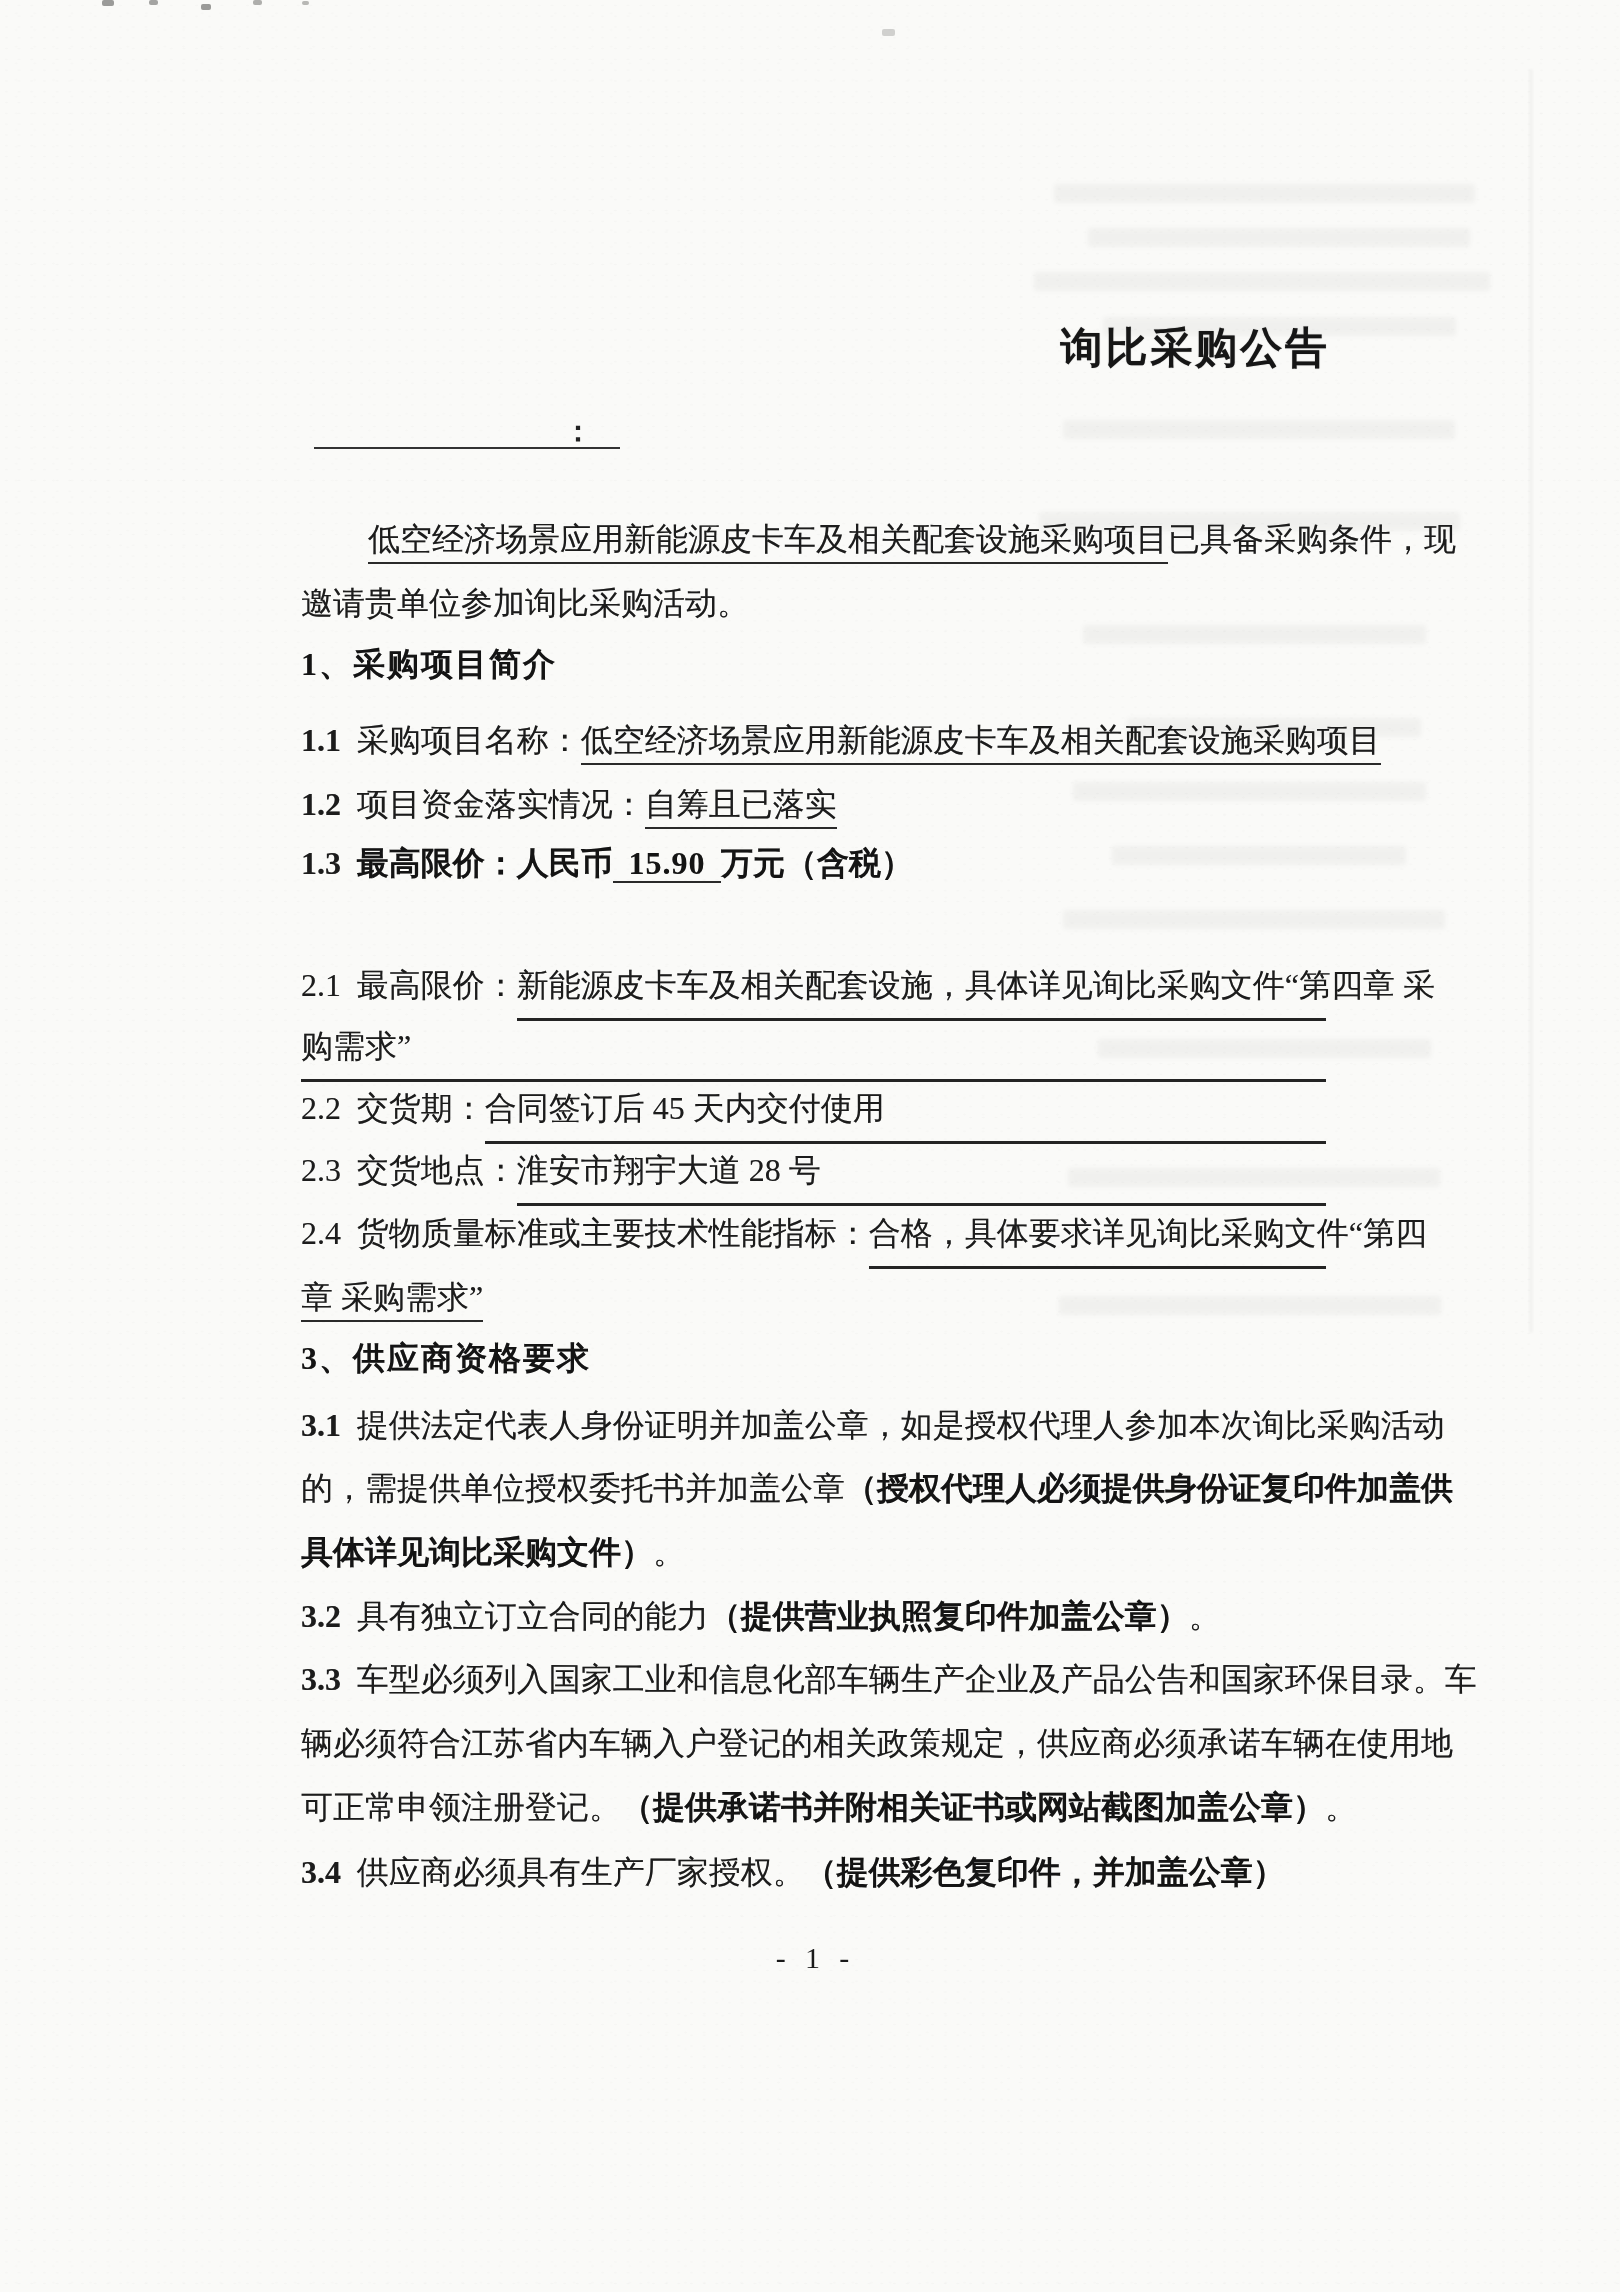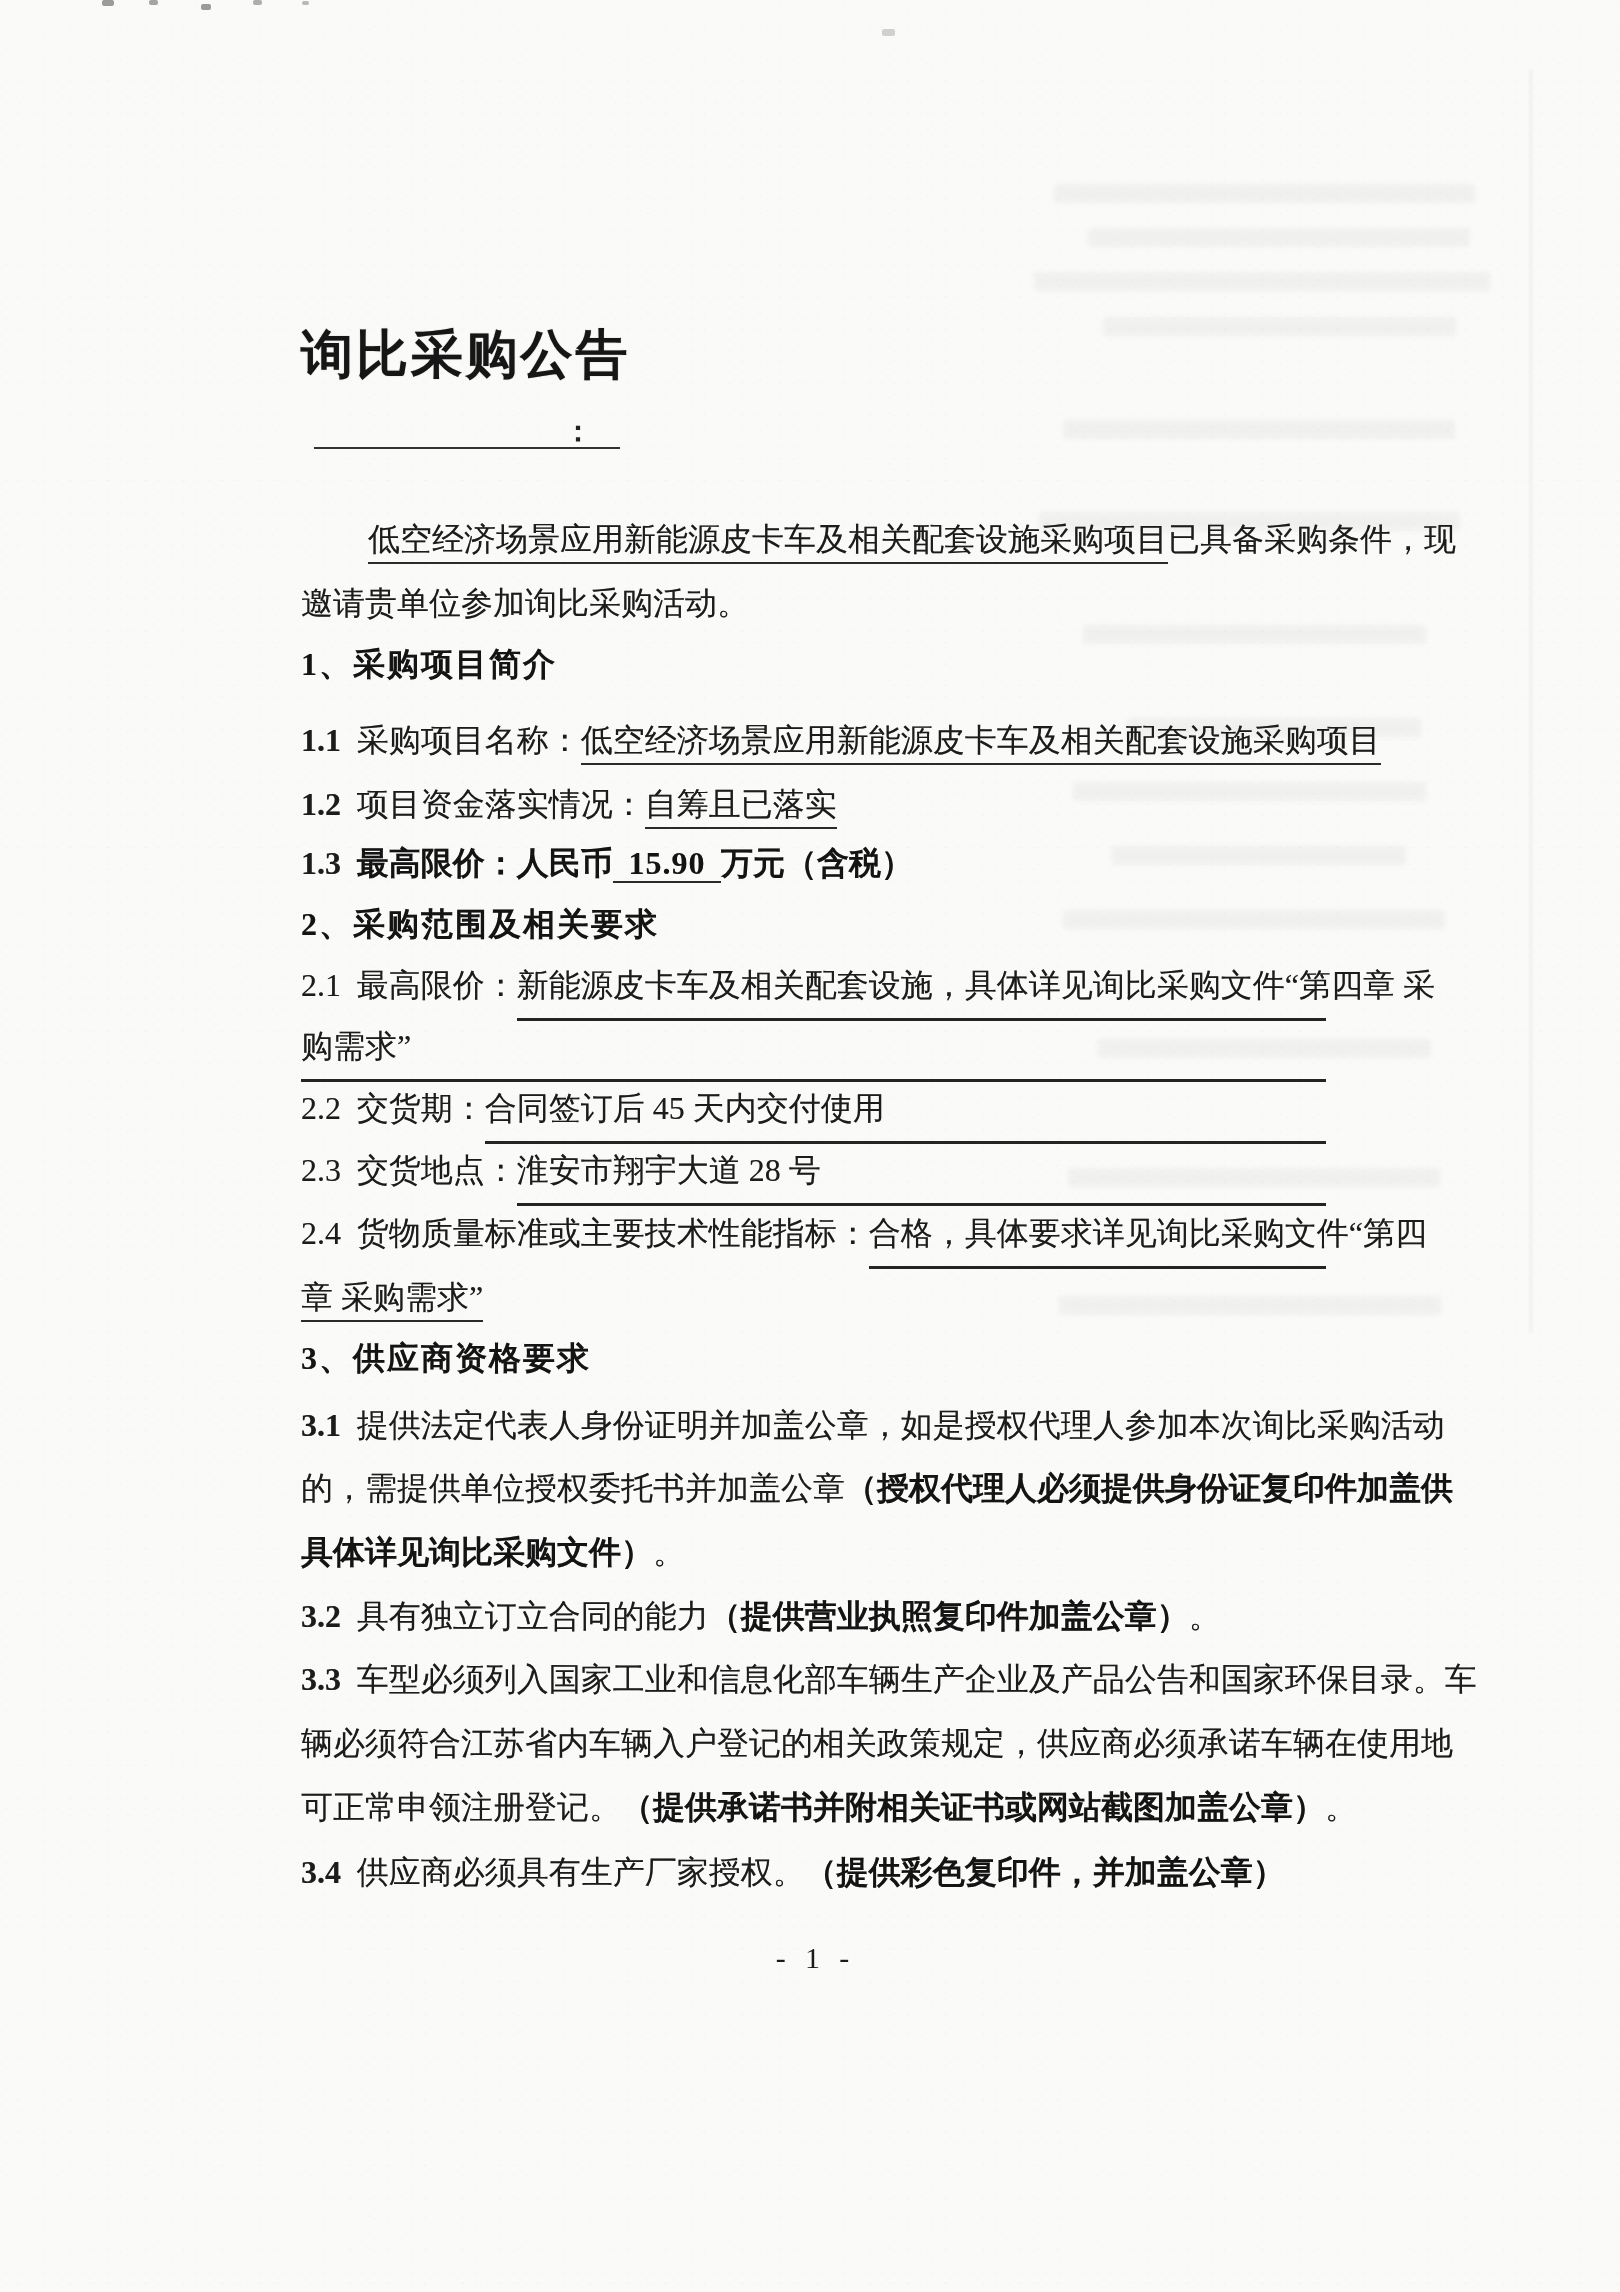--- a/index.html
+++ b/index.html
@@ -11,21 +11,21 @@
       radial-gradient(rgba(120,120,115,0.035) 1px, transparent 1.2px),
       radial-gradient(rgba(140,140,135,0.03) 1px, transparent 1.2px);
     background-size:12.7px 10.8px, 18.6px 16.7px;
     background-position:0 0, 6.9px 4.9px;
     overflow:hidden;
     font-family:"Liberation Serif","DejaVu Serif",serif;
     color:#1c1c1c;
   }
   .title{
     position:absolute;top:320px;left:301px;width:1029px;margin:0;
-    text-align:left;font-size:52px;font-weight:700;letter-spacing:2.9px;
+    text-align:right;font-size:42px;font-weight:700;letter-spacing:2.9px;
     color:#161616;text-shadow:0 0 1px rgba(0,0,0,.45);
   }
   .ln{
     position:absolute;left:301px;
     font-size:32px;line-height:37px;white-space:nowrap;
     color:#1c1c1c;text-shadow:0 0 0.6px rgba(20,20,20,.4);
   }
   .ln.fill{display:flex;align-items:baseline;right:294px;white-space:nowrap;}
   .indent{left:368px;}
   .hd{font-size:32px;line-height:43px;font-weight:700;letter-spacing:2px;color:#141414;}
@@ -102,21 +102,20 @@
   </div>
 
   <div class="ln" style="top:786px;">
     <span class="num">1.2</span><span>项目资金落实情况：</span><span class="u">自筹且已落实</span>
   </div>
 
   <div class="ln" style="top:845px;">
     <span class="num">1.3</span><span class="b">最高限价：</span><span class="b">人民币</span><span class="u b amount">15.90</span><span class="b">万元（含税）</span>
   </div>
 
-  <div class="ln hd" style="top:903px;">2、采购范围及相关要求</div>
 
   <div class="ln fill" style="top:967px;">
     <span class="num rg">2.1</span>
       <span>最高限价：</span>
       <span class="uf">新能源皮卡车及相关配套设施，具体详见询比采购文件“第四章 采</span>
   </div>
   <div class="ln fill" style="top:1028px;">
     <span class="uf">购需求”</span>
   </div>
 

